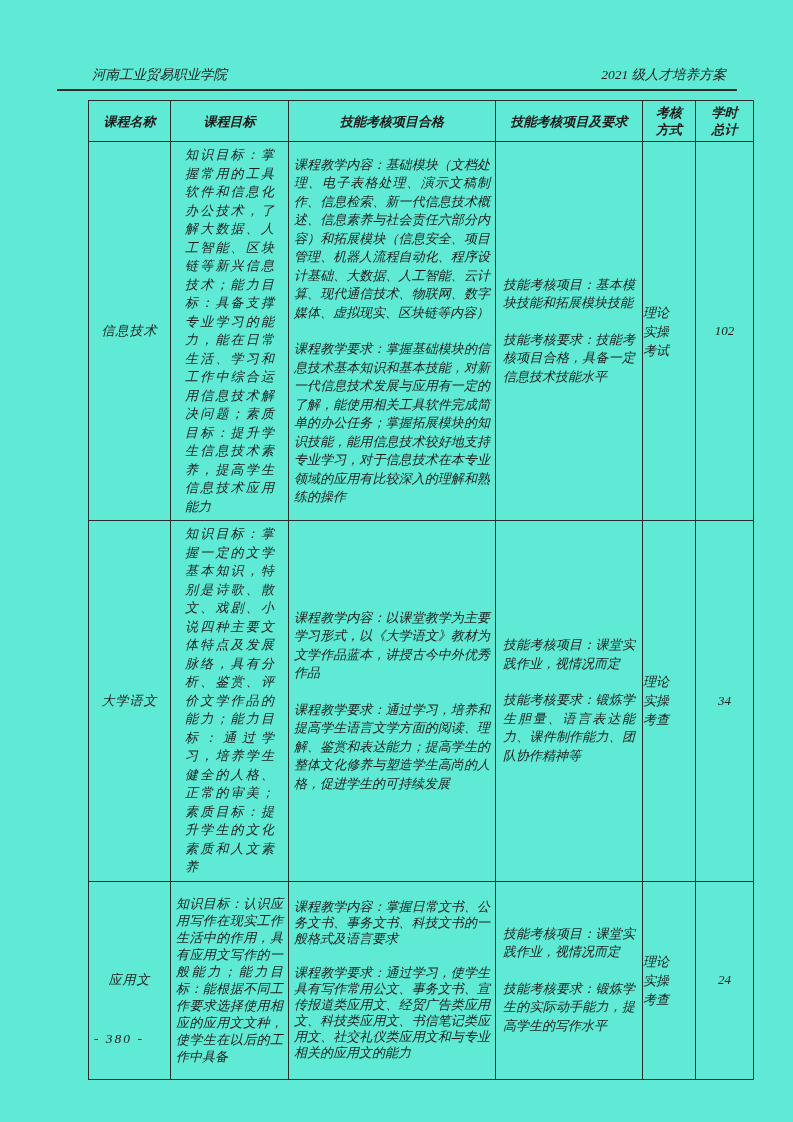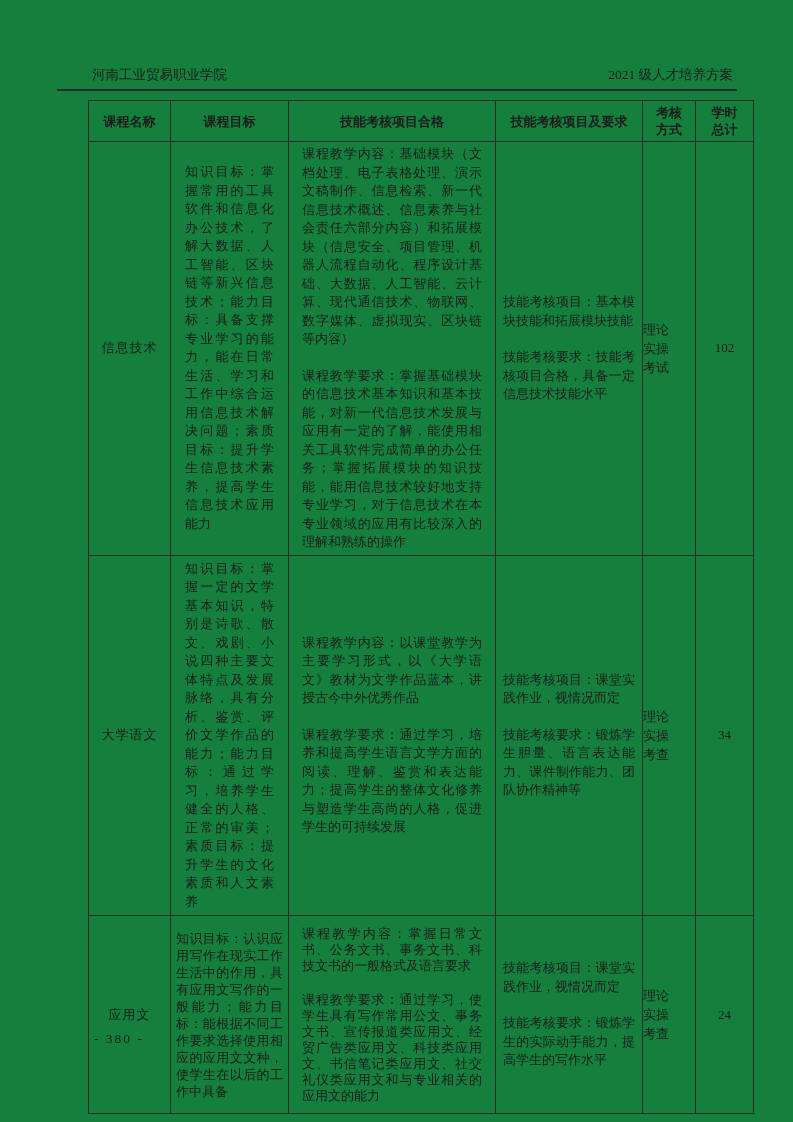--- a/index.html
+++ b/index.html
@@ -5,34 +5,35 @@
   * { margin: 0; padding: 0; box-sizing: border-box; }
   html, body { background: #e8e8e8; }
   body {
     width: 793px; height: 1122px;
     font-family: "Liberation Serif", "DejaVu Serif", serif;
     color: #1c1c1c;
   }
   .page {
     position: relative;
     width: 793px; height: 1122px;
-    background: #15803d;
+    background: #5eead4;
     overflow: hidden;
+    font-style: italic;
   }
   
   .doc-header {
     position: absolute;
     left: 57px; top: 66px; width: 680px;
     display: flex; justify-content: space-between; align-items: flex-end;
     font-size: 13.5px;
     border-bottom: 2px solid #2b2b2b;
     padding-bottom: 5px;
   }
   .header-left  { margin-left: 35px; }
-  .header-right { margin-right: 4px; }
+  .header-right { margin-right: 11px; }
 
   
   table.course-table {
     position: absolute;
     left: 68px; top: 100px;
     width: 665px;
     border-collapse: collapse;
     table-layout: fixed;
     font-size: 13px;
     margin-left: 20px;
@@ -50,21 +51,21 @@
     line-height: 17px;
     padding: 2px 1px;
   }
   .r1 { height: 377px; }
   .r2 { height: 295px; }
   .r3 { height: 198px; }
 
   .c-name   { text-align: center; letter-spacing: 1px; }
   .c-obj    { text-align: justify; text-justify: inter-character; padding: 4px 14px; line-height: 18.5px; }
   .r3 .c-obj { line-height: 17px; padding: 2px 5px; }
-  .c-content{ text-align: justify; text-justify: inter-character; padding: 3px 13px; line-height: 18.5px; }
+  .c-content{ text-align: justify; text-justify: inter-character; padding: 3px 5px; line-height: 18.5px; }
   .r3 .c-content { line-height: 16px; }
   .c-assess { text-align: justify; text-justify: inter-character; padding: 3px 7px; line-height: 18.5px; }
   .c-content p + p, .c-assess p + p { margin-top: 18px; }
   .c-method { text-align: left; white-space: pre-line; line-height: 19px; }
   .c-hours  { text-align: center; }
 
   
   .page-number {
     position: absolute;
     left: 94px; top: 1031px;

